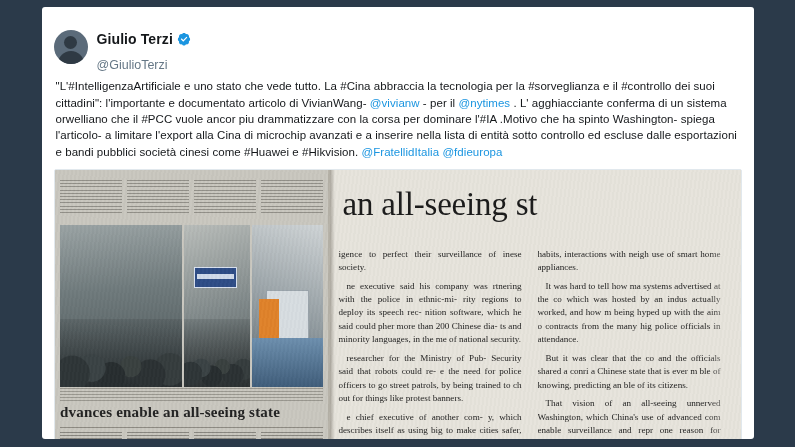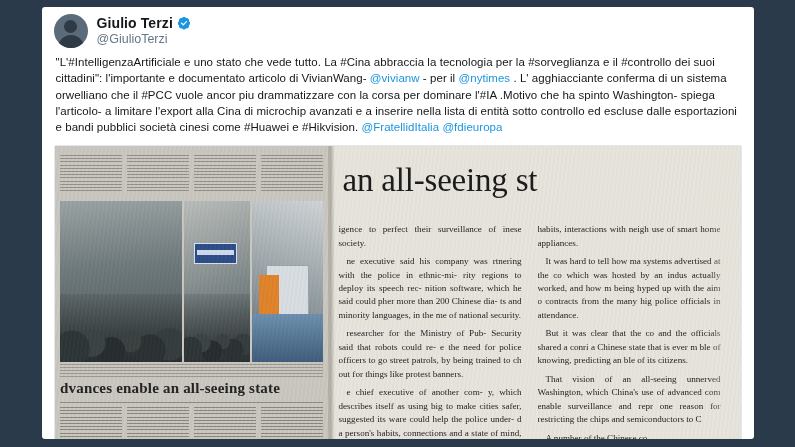--- a/index.html
+++ b/index.html
@@ -22,21 +22,21 @@
     width: 712px;
     height: 432px;
     background: #ffffff;
     border-radius: 3px;
     overflow: hidden;
     position: relative;
   }
   .tweet-header {
     display: flex;
     align-items: flex-start;
-    padding: 7px 12px 0 12px;
+    padding: 23px 12px 0 12px;
   }
   .avatar {
     width: 34px; height: 34px;
     border-radius: 50%;
     background: #5b6b7a;
     flex: 0 0 34px;
     position: relative;
     overflow: hidden;
   }
   .avatar .head {
@@ -70,21 +70,21 @@
   }
   .verified {
     margin-left: 4px;
     width: 14px; height: 14px;
     display: inline-block;
     line-height: 0;
   }
   .handle {
     font-size: 12.5px;
     color: #657786;
-    margin-top: 1px;
+    margin-top: 11px;
   }
   .tweet-text {
     padding: 6px 14px 4px 14px;
     font-size: 11.5px;
     line-height: 1.42;
     color: #14171a;
     letter-spacing: 0.05px;
   }
   .mention { color: #1b95e0; }
   .media {

